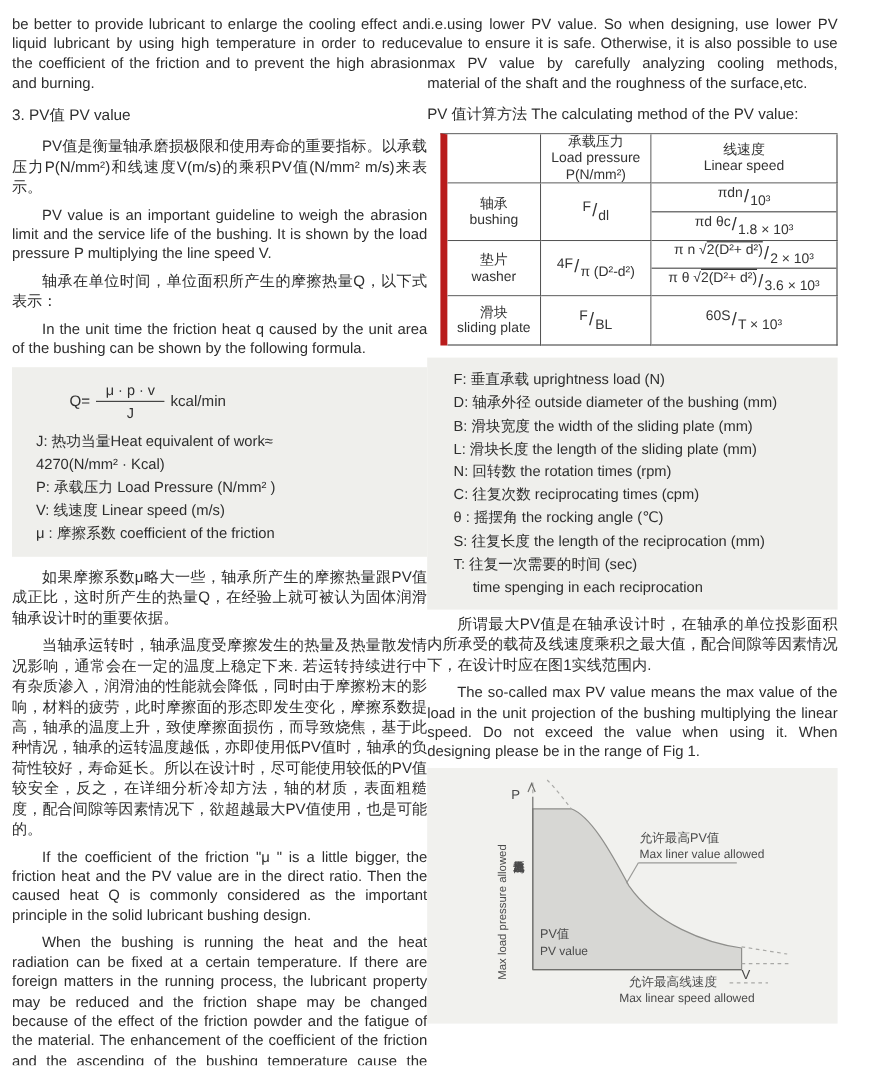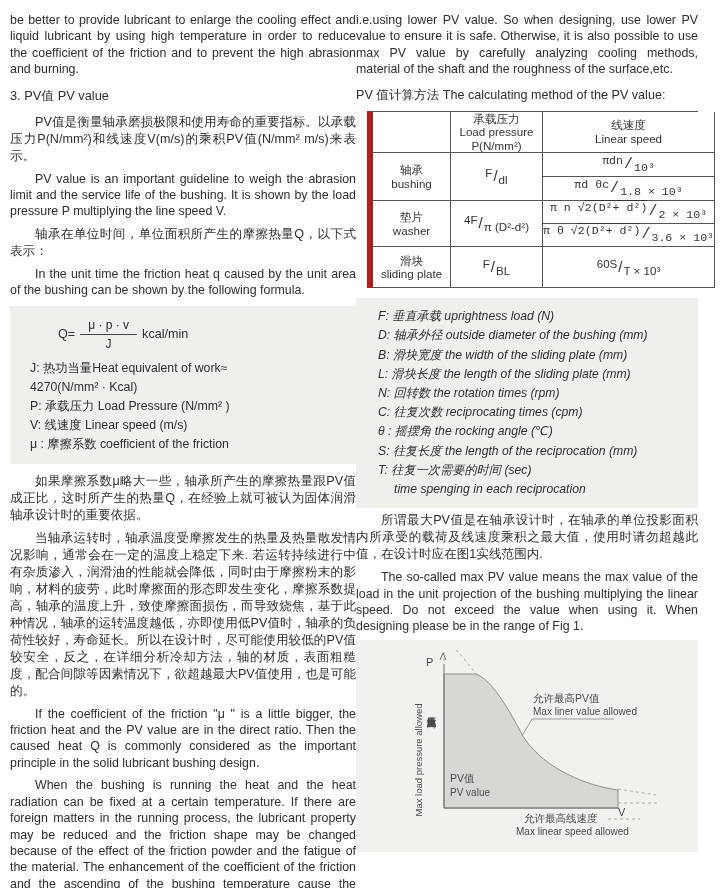--- a/index.html
+++ b/index.html
@@ -26,29 +26,29 @@
   .fdef{font-size:12.3px;line-height:19px;padding-left:6px;}
   
   .tbl-title{font-size:12.6px;margin:9px 0 7px 0;}
   .pv-table{display:grid;grid-template-columns:78px 92px 1fr;border-top:1px solid #555;border-left:6px solid #b91c1c;font-size:11.6px;color:#333;margin-left:11px;}
   .trow{display:contents;}
   .tc{border-right:1px solid #555;border-bottom:1px solid #555;display:flex;flex-direction:column;align-items:center;justify-content:center;text-align:center;line-height:13.5px;background:#fff;}
   .tc.hd{min-height:38px;}
   .tc.r1{min-height:47px;}
   .tc.r2{min-height:45px;}
   .tc.r3{min-height:40px;}
-  .tc .sub{flex:1;display:flex;align-items:center;justify-content:center;width:100%;font-family:Liberation Mono, monospace;}
+  .tc .sub{flex:1;display:flex;align-items:center;justify-content:center;width:100%;}
   .tc .sub + .sub{border-top:1px solid #555;}
   .fr{white-space:nowrap;}
   .fn{position:relative;top:-4px;}
   .fd{position:relative;top:3px;}
   .fsl{font-size:15px;margin:0 1px;color:#333;}
   .rad{text-decoration:overline;}
   
-  .defs{background:#efefec;padding:9px 10px 9px 16px;margin:10px 0 4px 0;font-style:italic;}
+  .defs{background:#efefec;padding:9px 10px 9px 16px;margin:10px 0 4px 0;}
   .defline{font-size:12.2px;line-height:19.2px;padding-left:6px;}
   .defline.cont{padding-left:22px;}
   
   .figbox{background:#f1f1ee;padding:8px 0 8px 0;margin-top:5px;}
   svg text{fill:#4a4a4a;}
 </style>
 </head>
 <body>
 
 <div class="page">
@@ -157,21 +157,21 @@
       <div class="defline">B: 滑块宽度 the width of the sliding plate (mm)</div>
       <div class="defline">L: 滑块长度 the length of the sliding plate (mm)</div>
       <div class="defline">N: 回转数 the rotation times (rpm)</div>
       <div class="defline">C: 往复次数 reciprocating times (cpm)</div>
       <div class="defline">θ : 摇摆角 the rocking angle (℃)</div>
       <div class="defline">S: 往复长度 the length of the reciprocation (mm)</div>
       <div class="defline">T: 往复一次需要的时间 (sec)</div>
       <div class="defline cont">time spenging in each reciprocation</div>
     </div>
 
-    <p class="cn ind">所谓最大PV值是在轴承设计时，在轴承的单位投影面积内所承受的载荷及线速度乘积之最大值，使用时请勿超越此值，在设计时应在图1实线范围内.</p>
+    <p class="cn ind">所谓最大PV值是在轴承设计时，在轴承的单位投影面积内所承受的载荷及线速度乘积之最大值，配合间隙等因素情况下，在设计时应在图1实线范围内.</p>
     <p class="en ind" style="margin-bottom:2px">The so-called max PV value means the max value of the load in the unit projection of the bushing multiplying the linear speed. Do not exceed the value when using it. When designing please be in the range of Fig 1.</p>
 
     <div class="figbox">
       <svg width="342" height="192" viewBox="0 0 342 192">
 
         <path d="M88,26 L120,26 C136,32 152,60 168,90 C190,122 232,138 262,142 L262,160 L88,160 Z" fill="#d7d7d4" stroke="#8f8f8c" stroke-width="1"></path>
 
         <line x1="88" y1="16" x2="88" y2="160" stroke="#6f6f6c" stroke-width="1"></line>
         <line x1="88" y1="160" x2="262" y2="160" stroke="#6f6f6c" stroke-width="1"></line>
 

